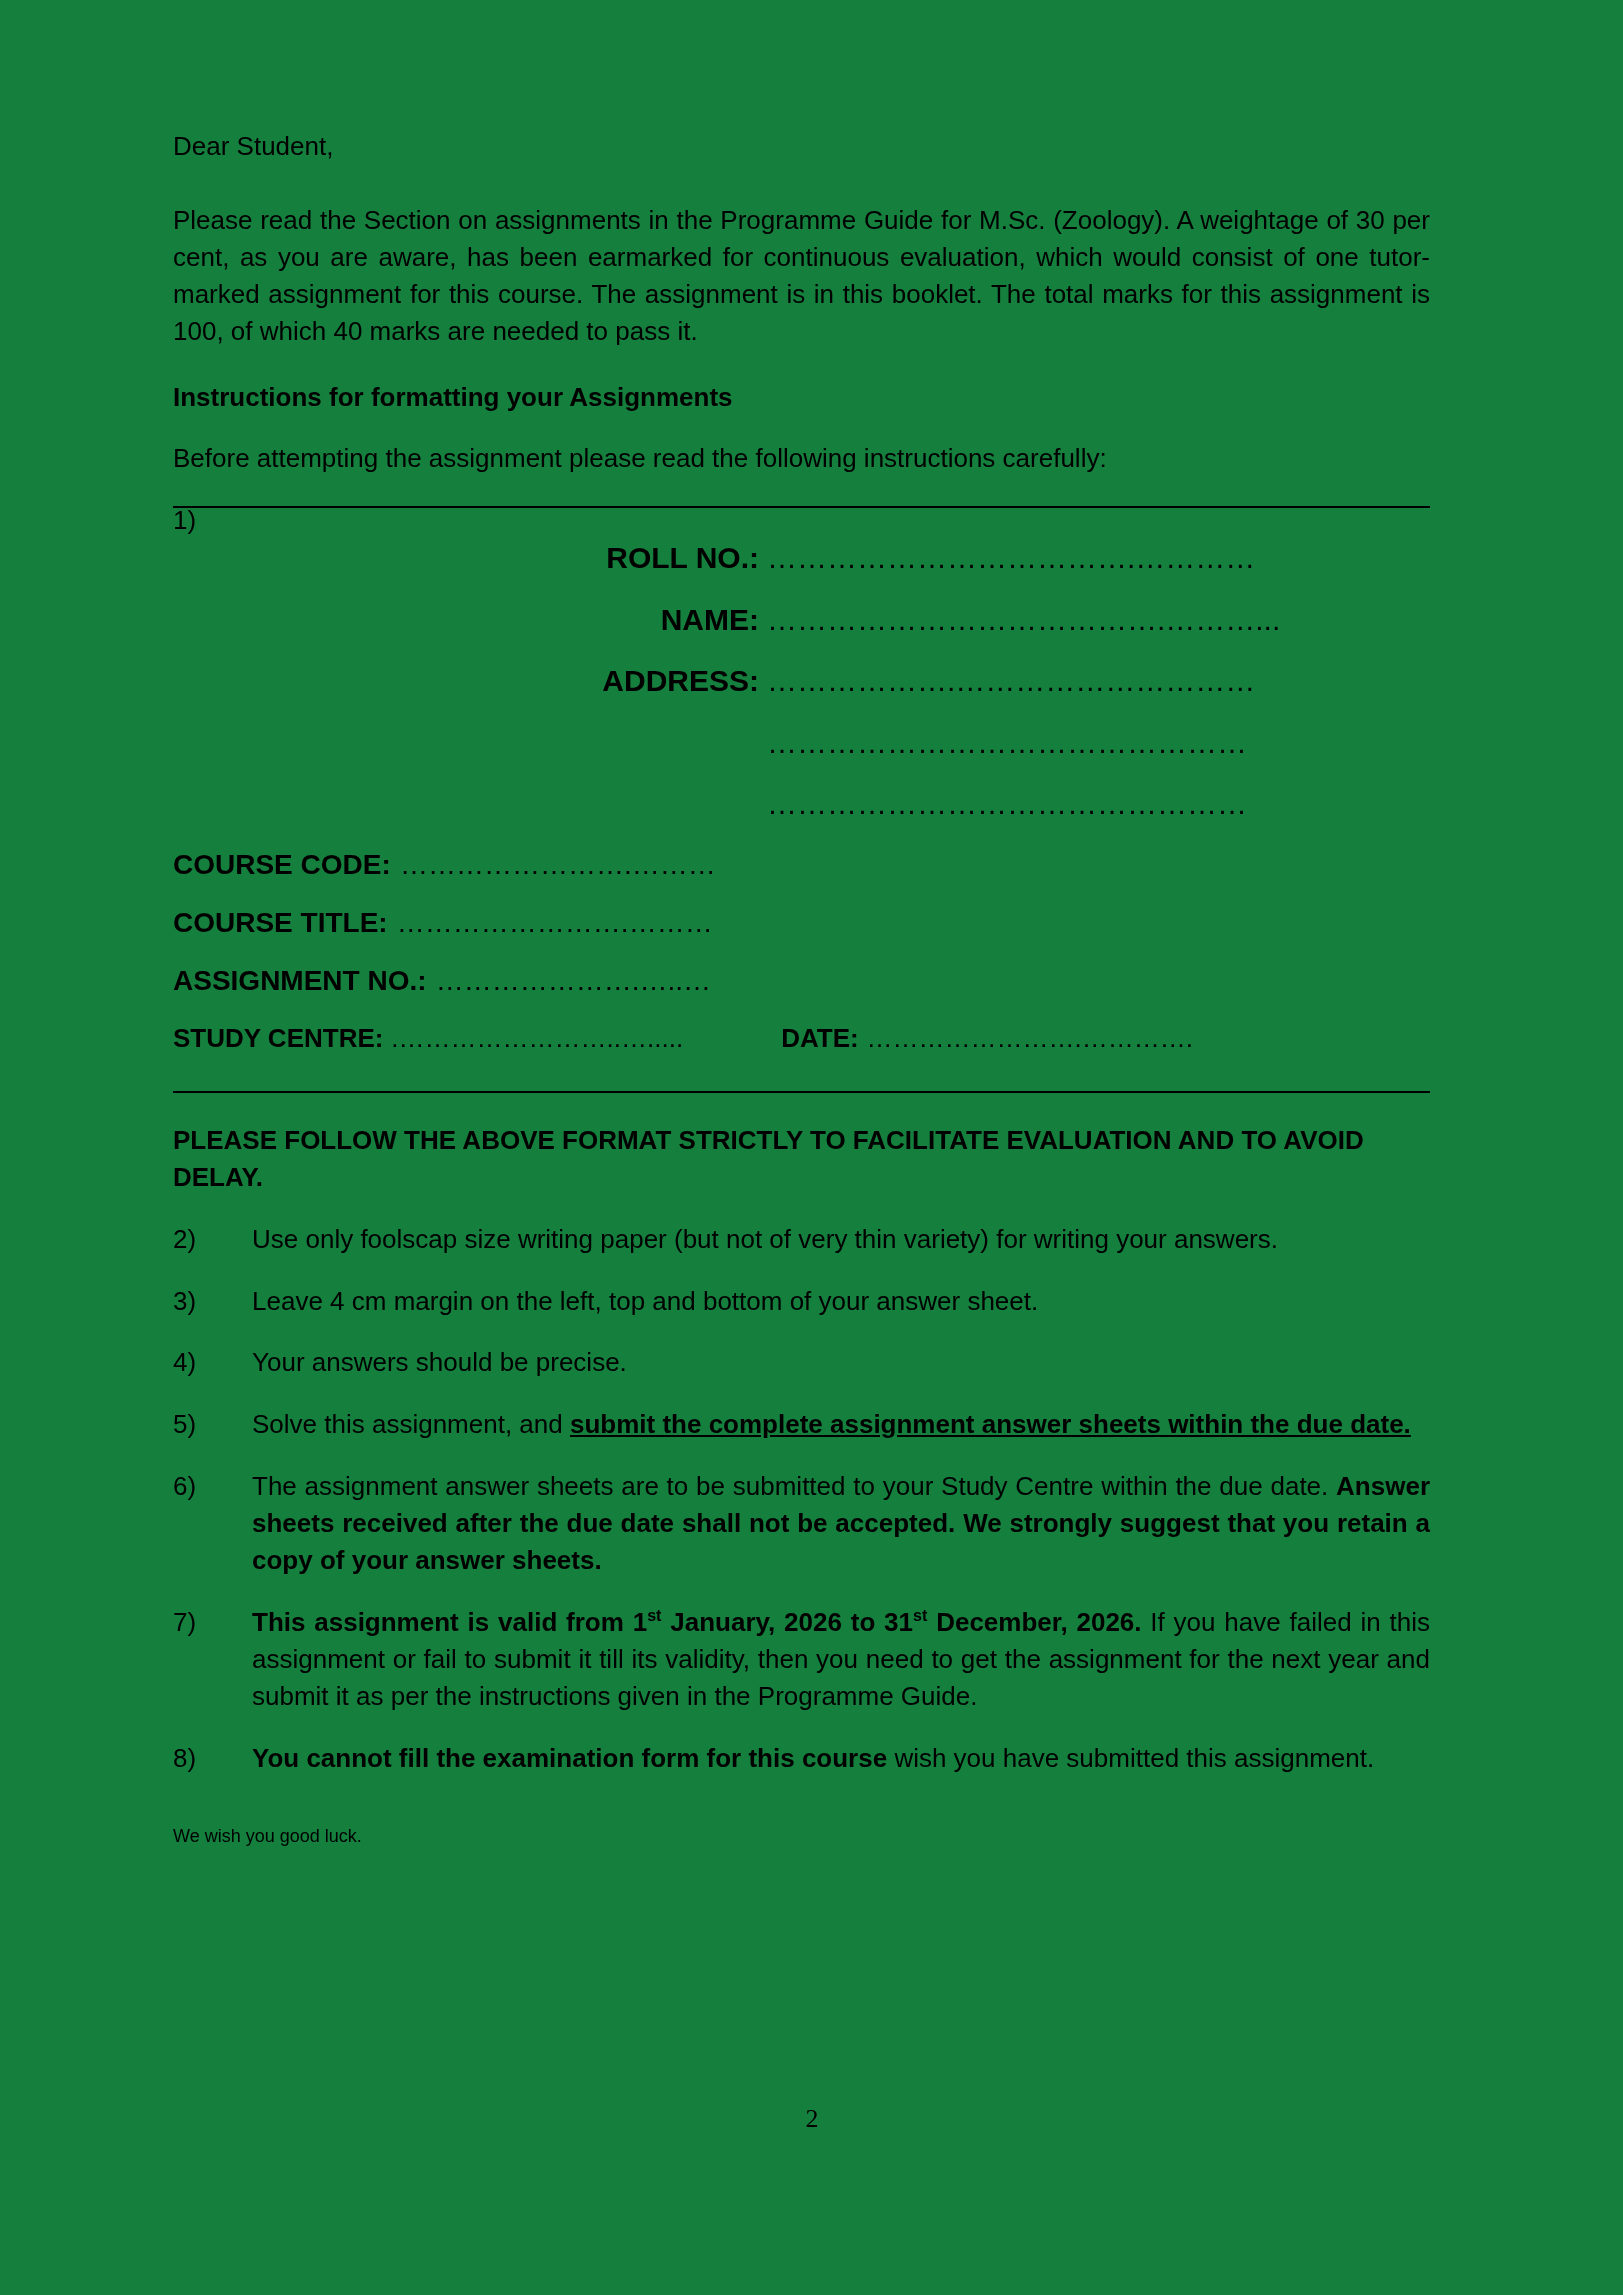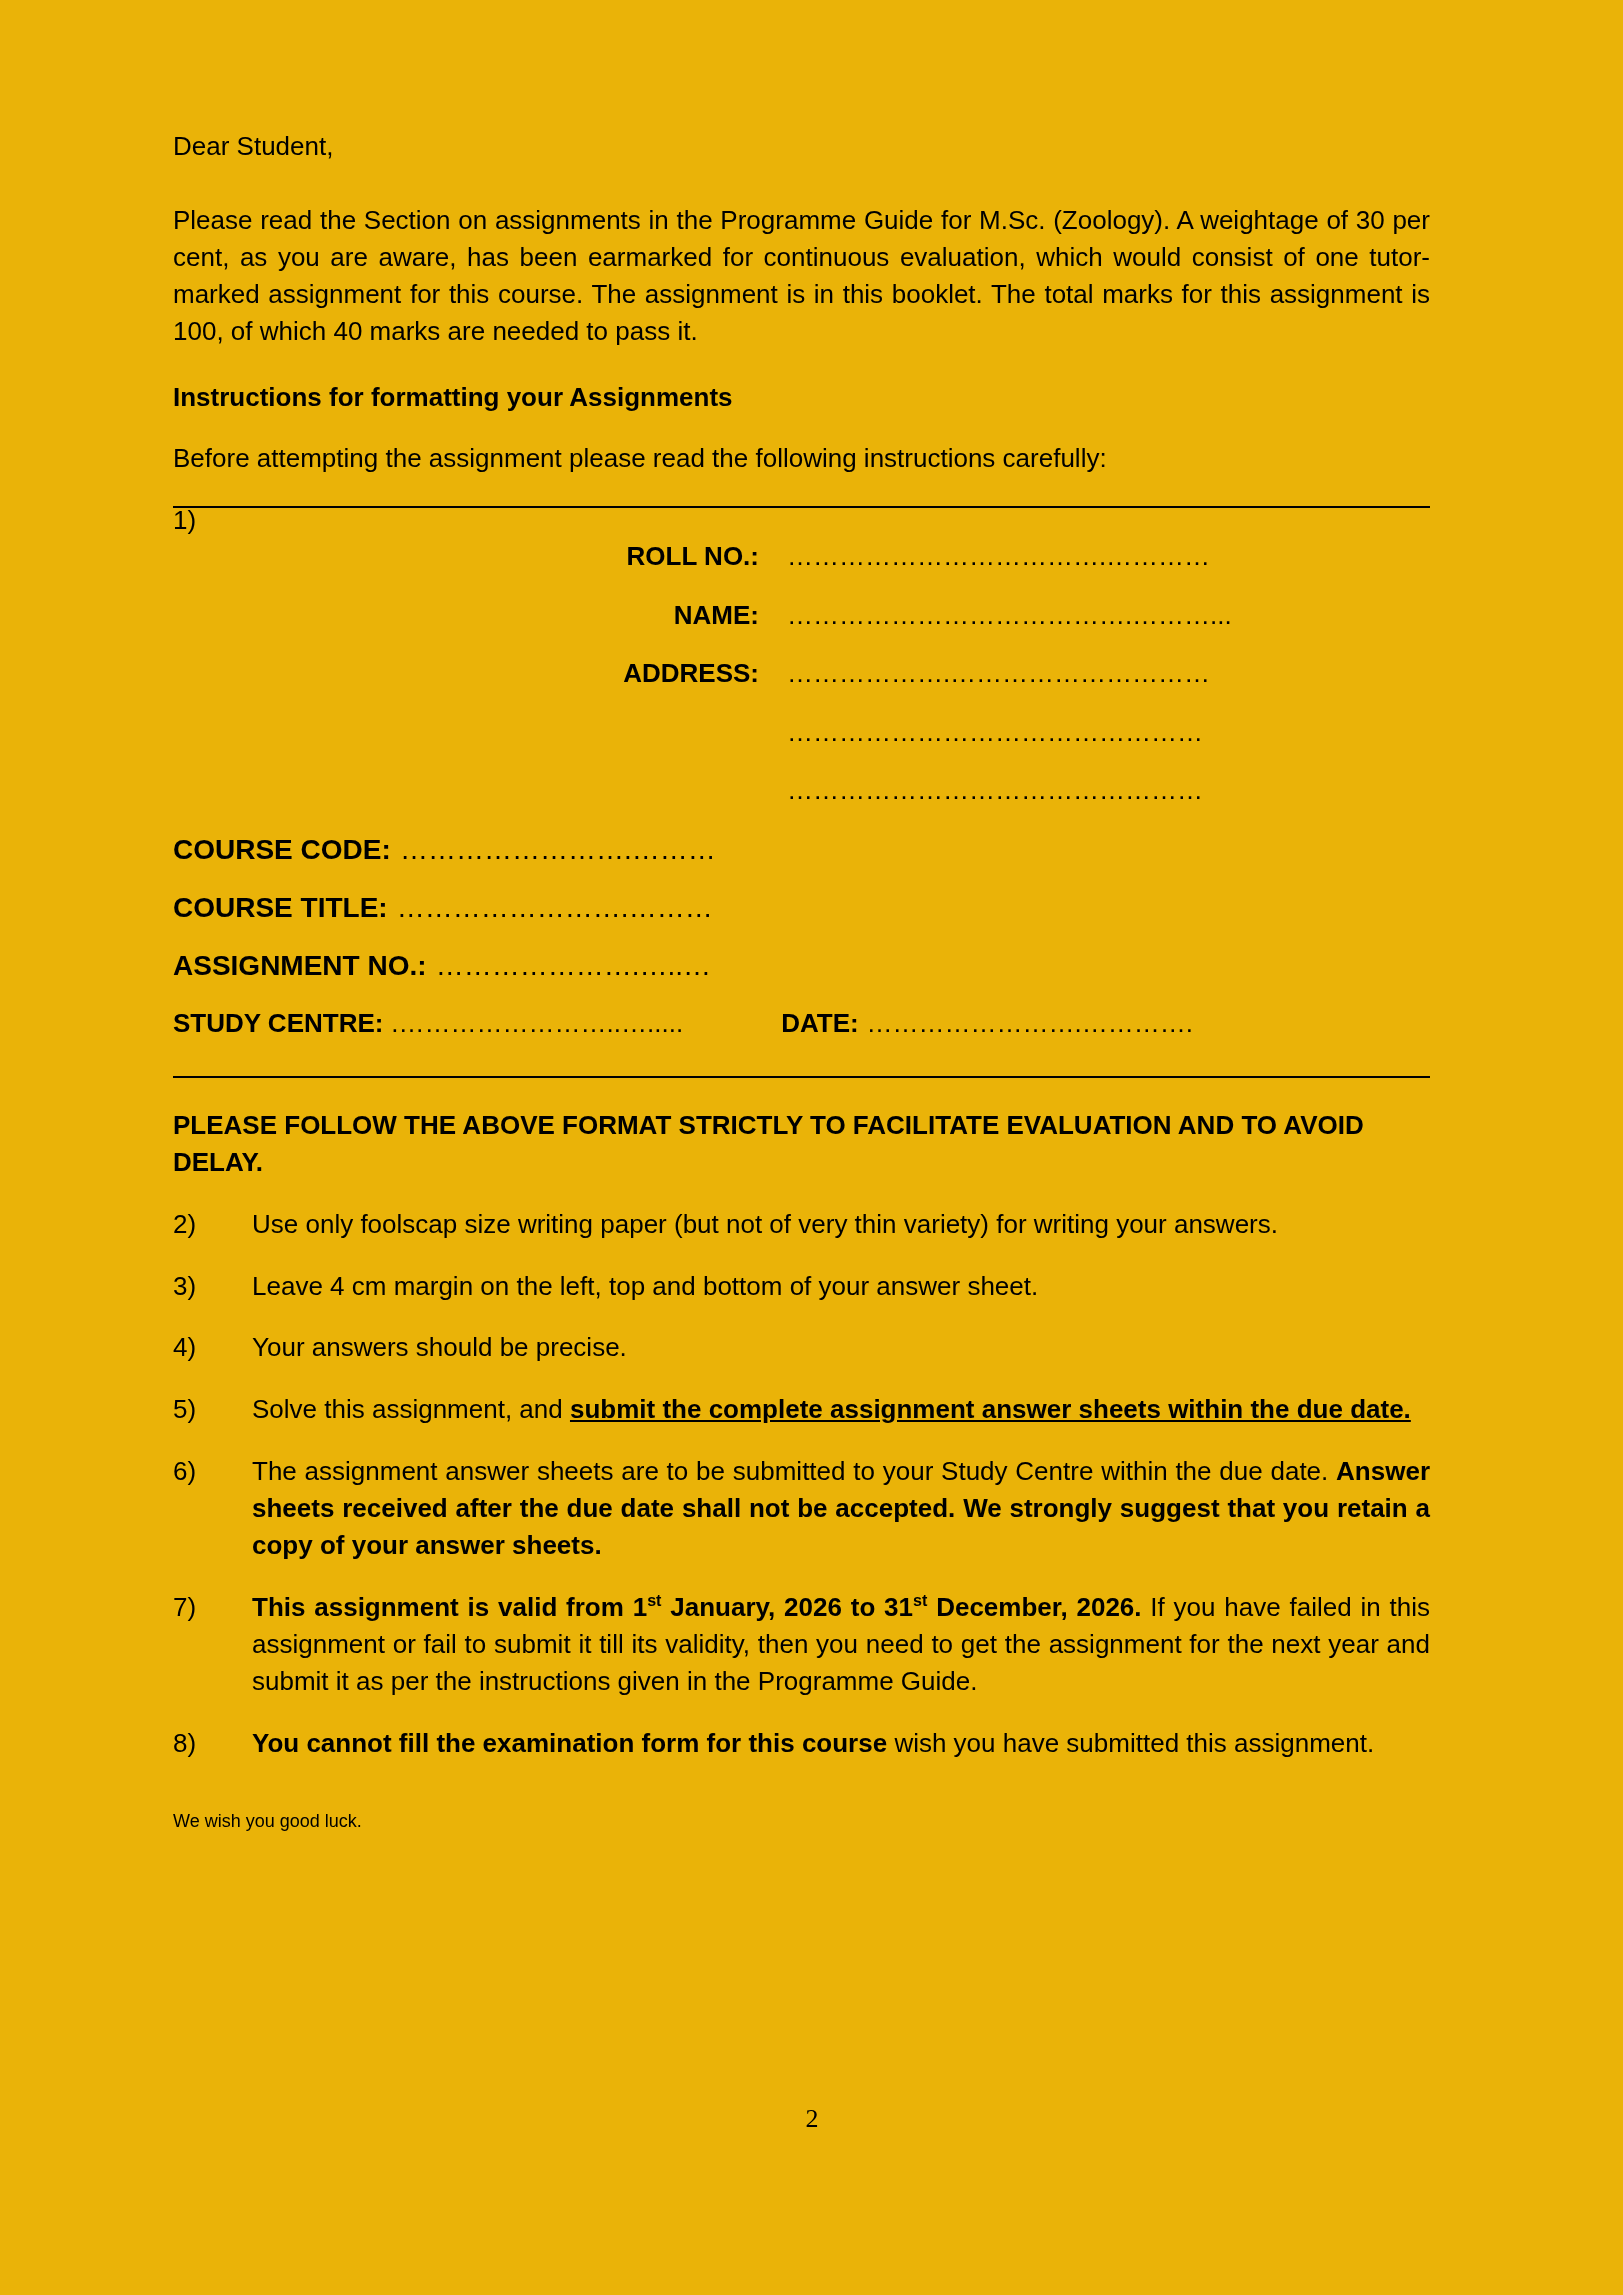--- a/index.html
+++ b/index.html
@@ -9,21 +9,21 @@
     background: #ffffff;
   }
   body {
     font-family: "Liberation Sans", sans-serif;
     color: #000000;
   }
   .page {
     position: relative;
     width: 1624px;
     height: 2295px;
-    background: #eab308;
+    background: #15803d;
     box-sizing: border-box;
     overflow: hidden;
   }
   .content {
     position: absolute;
     left: 173px;
     top: 0;
     width: 1257px;
   }
 
@@ -89,24 +89,23 @@
     padding-top: 33px;
     padding-bottom: 37px;
   }
 
   
   .rc {
     margin-left: 406px;
     display: flex;
     align-items: baseline;
     margin-bottom: 27.5px;
-    font-size: 26px;
+    font-size: 30px;
     font-weight: bold;
     white-space: nowrap;
-    gap: 20px;
   }
   .rc .lab {
     display: inline-block;
     width: 180px;
     text-align: right;
     flex: 0 0 auto;
   }
   .rc .dots {
     font-weight: normal;
     margin-left: 7.9px;

